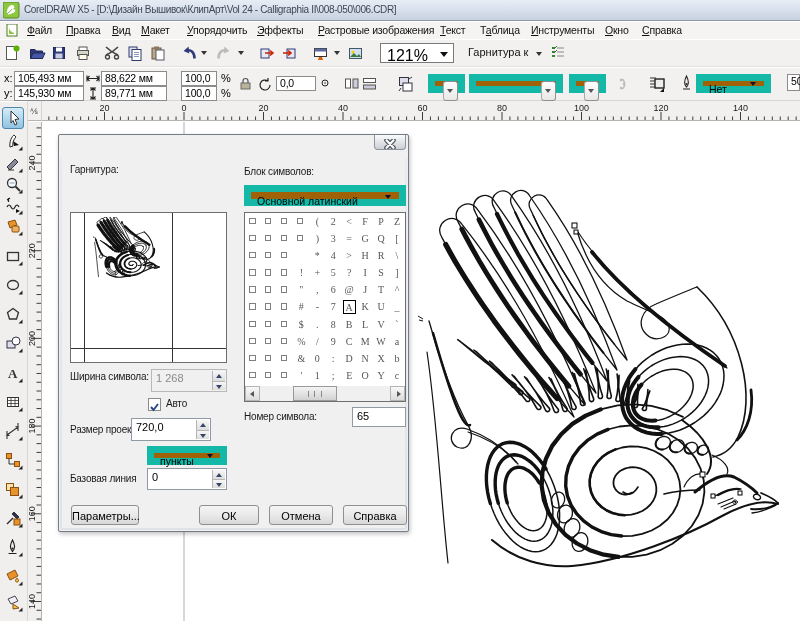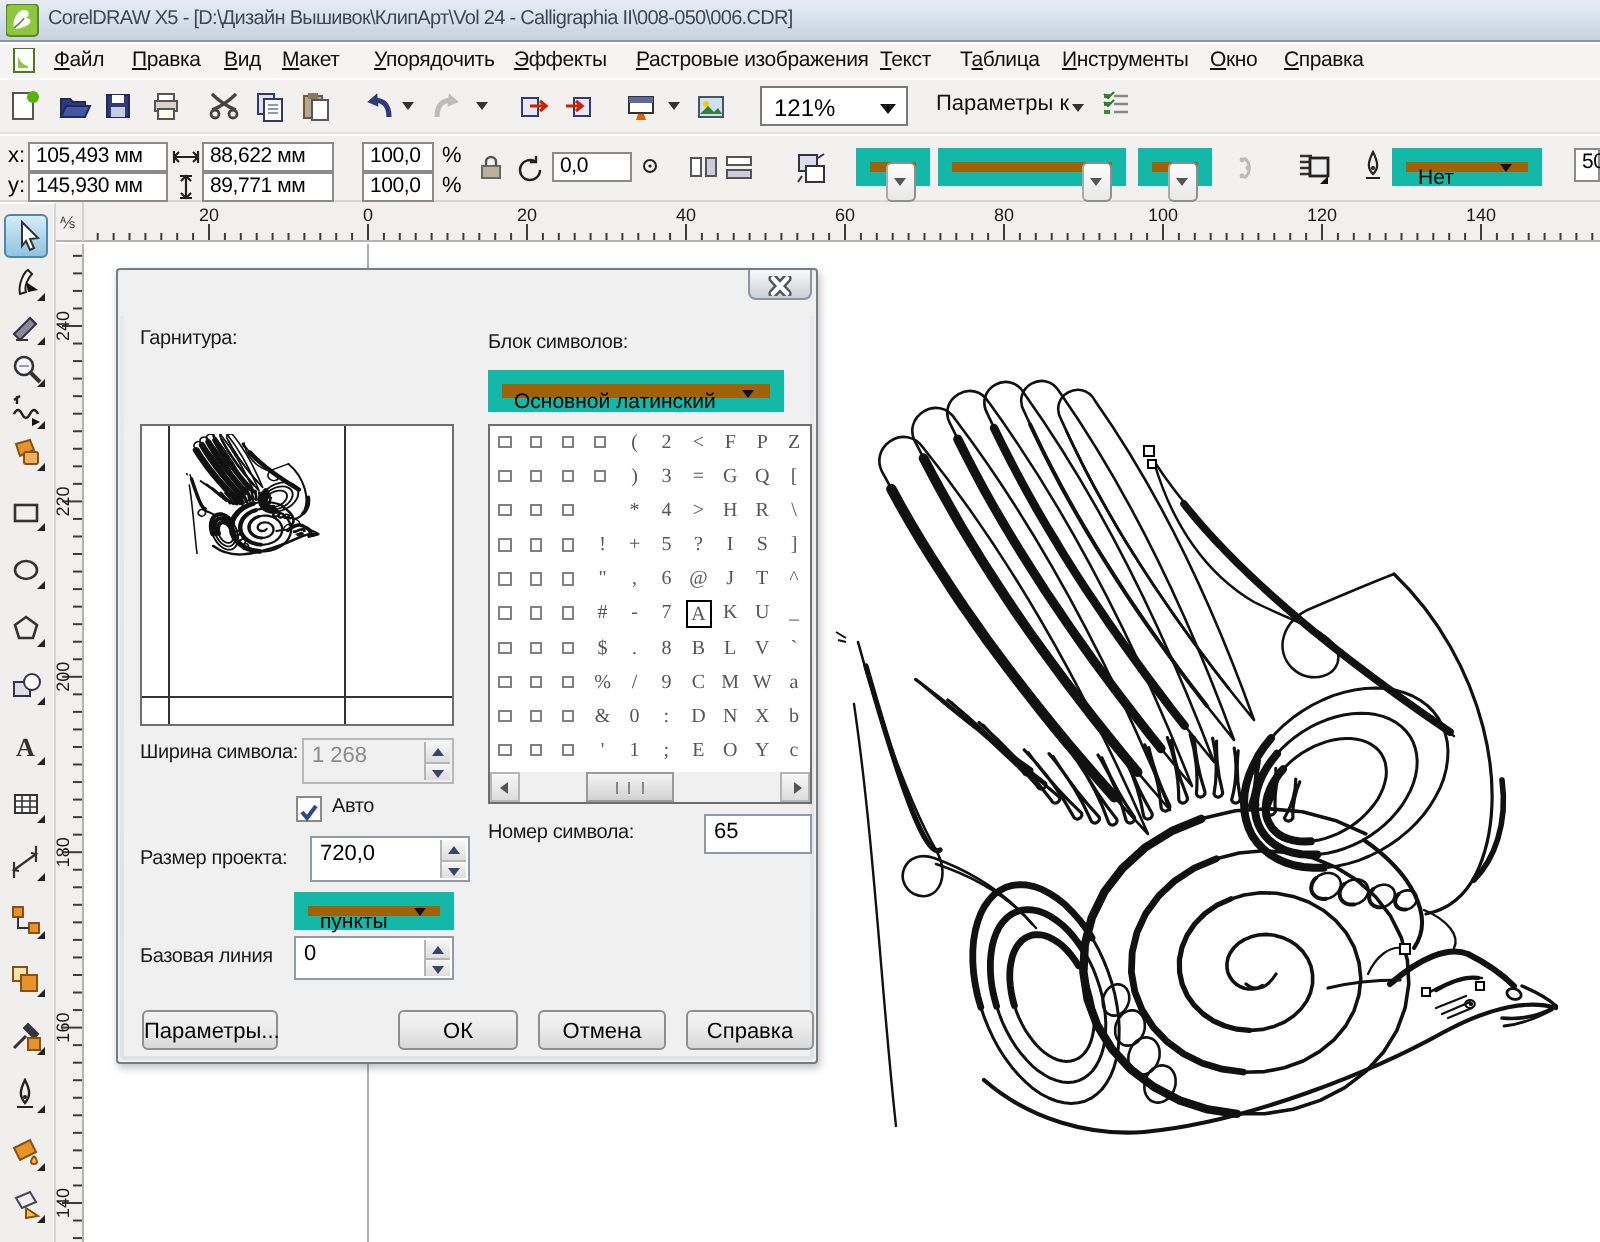--- a/index.html
+++ b/index.html
@@ -135,24 +135,24 @@
     </svg>
     <svg class="icon" style="left:347px;top:5px" width="17" height="17">
       <rect x="2.5" y="3.5" width="12" height="10" fill="#cfe0f0" stroke="#456"></rect>
       <circle cx="6" cy="7" r="1.5" fill="#ffcc00"></circle>
       <path d="M3,12 L7,8 L10,11 L12,9 L14,12Z" fill="#3a7a3a"></path>
     </svg>
     <div class="abs" style="left:201px;top:11px;width:0;height:0;border:3px solid transparent;border-top:4px solid #333;border-bottom:none"></div>
     <div class="abs" style="left:238px;top:11px;width:0;height:0;border:3px solid transparent;border-top:4px solid #333;border-bottom:none"></div>
     <div class="abs" style="left:334px;top:11px;width:0;height:0;border:3px solid transparent;border-top:4px solid #333;border-bottom:none"></div>
     <div class="abs" style="left:380px;top:3px;width:74px;height:20px;background:#fff;border:1px solid #7a7a7a">
-      <span style="position:absolute;left:6px;top:3px;font-size:12px">121%</span>
+      <span style="position:absolute;left:6px;top:3px;font-size:16px">121%</span>
       <span style="position:absolute;right:5px;top:8px;width:0;height:0;border:4px solid transparent;border-top:5px solid #111;border-bottom:none"></span>
     </div>
-    <span class="abs" style="left:468px;top:6px;font-size:11px;color:#111">Параметры к</span>
+    <span class="abs" style="left:468px;top:6px;font-size:11px;color:#111">Гарнитура к</span>
     <div class="abs" style="left:536px;top:12px;width:0;height:0;border:3px solid transparent;border-top:4px solid #333;border-bottom:none"></div>
     <svg class="icon" style="left:550px;top:5px" width="16" height="16">
       <path d="M2,3 h3 M2,7 h3 M2,11 h3" stroke="#3a8a3a" stroke-width="2"></path>
       <path d="M7,3 h7 M7,7 h7 M7,11 h7" stroke="#888" stroke-width="1.2"></path>
       <path d="M2,2 l2,2 3,-3 M2,6 l2,2 3,-3" stroke="#2a7a2a" stroke-width="1" fill="none"></path>
     </svg>
   </div>
 <div id="propbar" class="abs">
     <span class="plabel" style="left:4px;top:4px">x:</span>
     <div class="pin" style="left:14px;top:3px;width:70px;height:15px">105,493 мм</div>
@@ -696,35 +696,35 @@
       <span class="dl" style="left:11px;top:236px">Ширина символа:</span>
       <div class="din" style="left:92px;top:234px;width:76px;height:23px;background:#f0f0f0;color:#8a8a8a;border-color:#b8b8b8;"><span style="color:#8a8a8a">1 268</span><span class="spin">
           <span class="u"></span>
           <span class="d"></span>
         </span></div>
       <div class="abs" style="left:89px;top:263px;width:13px;height:13px;background:#fff;border:1px solid #8a8a8a"><svg width="11" height="11">
           <path d="M2,5 L4.5,8 L9,2" stroke="#2a4a8a" stroke-width="2" fill="none"></path>
         </svg></div>
       <span class="dl" style="left:107px;top:263px">Авто</span>
       <span class="dl" style="left:11px;top:289px">Размер проекта:</span>
-      <div class="din" style="left:96px;top:283px;width:80px;height:23px;">720,0<span class="spin">
+      <div class="din" style="left:72px;top:283px;width:80px;height:23px;">720,0<span class="spin">
           <span class="u"></span>
           <span class="d"></span>
         </span></div>
       <div class="combo" style="left:88px;top:311px;width:80px;height:19px">
         <span style="position:absolute;left:6px;top:2px;font-size:10.5px">пункты</span>
         <span class="arr" style="right:7px"></span>
       </div>
       <span class="dl" style="left:11px;top:338px">Базовая линия</span>
       <div class="din" style="left:88px;top:333px;width:80px;height:22px;">0<span class="spin">
           <span class="u"></span>
           <span class="d"></span>
         </span></div>
       <span class="dl" style="left:185px;top:31px">Блок символов:</span>
-      <div class="combo" style="left:185px;top:50px;width:148px;height:21px">
+      <div class="combo" style="left:185px;top:50px;width:162px;height:21px">
         <span style="position:absolute;left:6px;top:3px;font-size:10.5px">Основной латинский</span>
         <span class="arr" style="right:8px;margin-top:-1px"></span>
       </div>
       <div class="abs" style="left:185px;top:77px;width:162px;height:190px;background:#fff;border:1px solid #6e6e6e">
         <div class="abs" style="left:0px;top:173px;width:160px;height:15px;background:#f0f0f0">
           <div class="abs" style="left:0;top:0;width:15px;height:15px;background:linear-gradient(#f8f8f8,#dcdcdc);border:1px solid #b5b5b5">
             <span style="position:absolute;left:4px;top:4px;width:0;height:0;border:3.5px solid transparent;border-right:4.5px solid #555;border-left:none"></span>
           </div>
           <div class="abs" style="right:0;top:0;width:15px;height:15px;background:linear-gradient(#f8f8f8,#dcdcdc);border:1px solid #b5b5b5">
             <span style="position:absolute;left:6px;top:4px;width:0;height:0;border:3.5px solid transparent;border-left:4.5px solid #555;border-right:none"></span>

